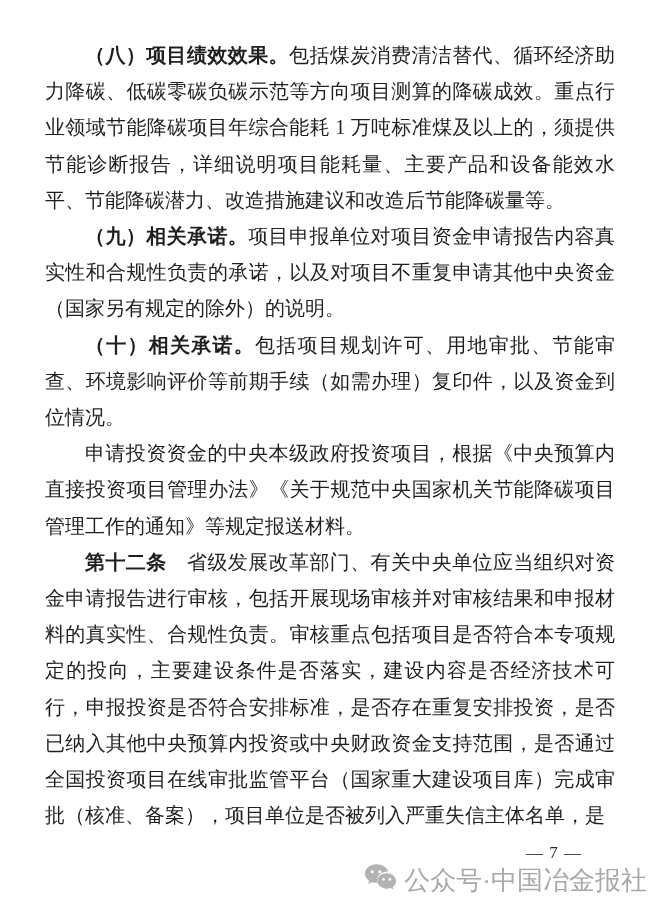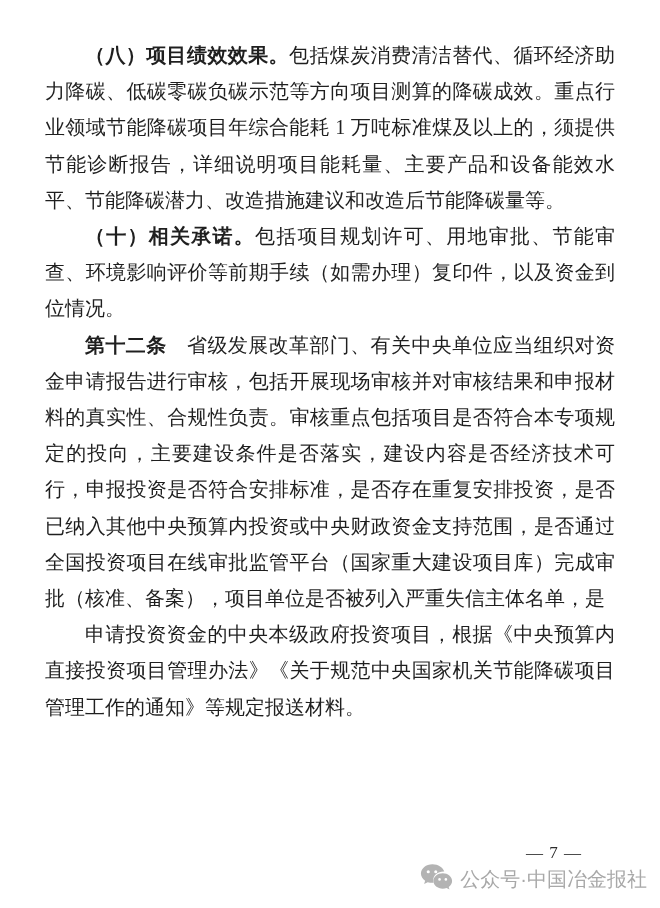--- a/index.html
+++ b/index.html
@@ -44,38 +44,38 @@
     font-size: 17px;
     letter-spacing: 1px;
     color: #2b2b2b;
     font-family: "Liberation Serif", "DejaVu Serif", serif;
   }
   .watermark {
     position: absolute;
     top: 863px;
     right: 13px;
     display: flex;
-    align-items: center;
     gap: 7px;
     color: #a8a8a8;
-    font-size: 20px;
+    font-size: 26px;
     font-family: "Liberation Sans", "DejaVu Sans", sans-serif;
     white-space: nowrap;
   }
   .wechat-icon { display: block; }
 </style>
 </head>
 <body>
 
 <div class="page">
   <div class="content">
     <p class="para"><span class="lead">（八）项目绩效效果。</span><span>包括煤炭消费清洁替代、循环经济助力降碳、低碳零碳负碳示范等方向项目测算的降碳成效。重点行业领域节能降碳项目年综合能耗 1 万吨标准煤及以上的，须提供节能诊断报告，详细说明项目能耗量、主要产品和设备能效水平、节能降碳潜力、改造措施建议和改造后节能降碳量等。</span></p>
+    <p class="para"><span class="lead">（九）相关承诺。</span><span>项目申报单位对项目资金申请报告内容真实性和合规性负责的承诺，以及对项目不重复申请其他中央资金（国家另有规定的除外）的说明。</span></p>
     <p class="para"><span class="lead">（十）相关承诺。</span><span>包括项目规划许可、用地审批、节能审查、环境影响评价等前期手续（如需办理）复印件，以及资金到位情况。</span></p>
+    <p class="para"><span class="lead"></span><span>申请投资资金的中央本级政府投资项目，根据《中央预算内直接投资项目管理办法》《关于规范中央国家机关节能降碳项目管理工作的通知》等规定报送材料。</span></p>
     <p class="para"><span class="lead">第十二条</span><span>　省级发展改革部门、有关中央单位应当组织对资金申请报告进行审核，包括开展现场审核并对审核结果和申报材料的真实性、合规性负责。审核重点包括项目是否符合本专项规定的投向，主要建设条件是否落实，建设内容是否经济技术可行，申报投资是否符合安排标准，是否存在重复安排投资，是否已纳入其他中央预算内投资或中央财政资金支持范围，是否通过全国投资项目在线审批监管平台（国家重大建设项目库）完成审批（核准、备案），项目单位是否被列入严重失信主体名单，是</span></p>
-    <p class="para"><span class="lead"></span><span>申请投资资金的中央本级政府投资项目，根据《中央预算内直接投资项目管理办法》《关于规范中央国家机关节能降碳项目管理工作的通知》等规定报送材料。</span></p>
   </div>
 
   <div class="page-number">— 7 —</div>
 
   <div class="watermark">
     <span class="wechat-icon">
       <svg width="33" height="28" viewBox="0 0 36 30" xmlns="http://www.w3.org/2000/svg">
         <path fill="#b3b3b3" d="M13.5 1C6.6 1 1 5.6 1 11.2c0 3.2 1.8 6 4.6 7.9l-1.1 3.5 3.9-2c1.6.5 3.3.8 5.1.8.4 0 .9 0 1.3-.1-.3-.9-.4-1.8-.4-2.8 0-5.2 5-9.4 11.2-9.4h.9C25.3 4.5 19.9 1 13.5 1z"></path>
         <path fill="#b3b3b3" d="M35 19.3c0-4.6-4.6-8.4-10.2-8.4s-10.2 3.8-10.2 8.4 4.6 8.4 10.2 8.4c1.5 0 2.9-.3 4.2-.7l3.2 1.7-.9-2.9c2.3-1.5 3.7-3.9 3.7-6.5z"></path>
         <circle cx="9" cy="9.2" r="1.7" fill="#ffffff"></circle>

